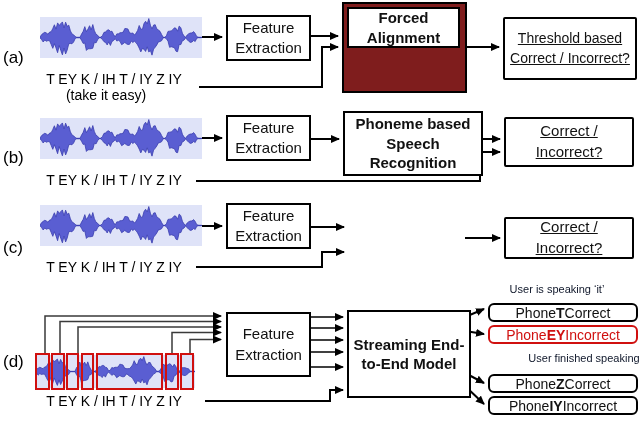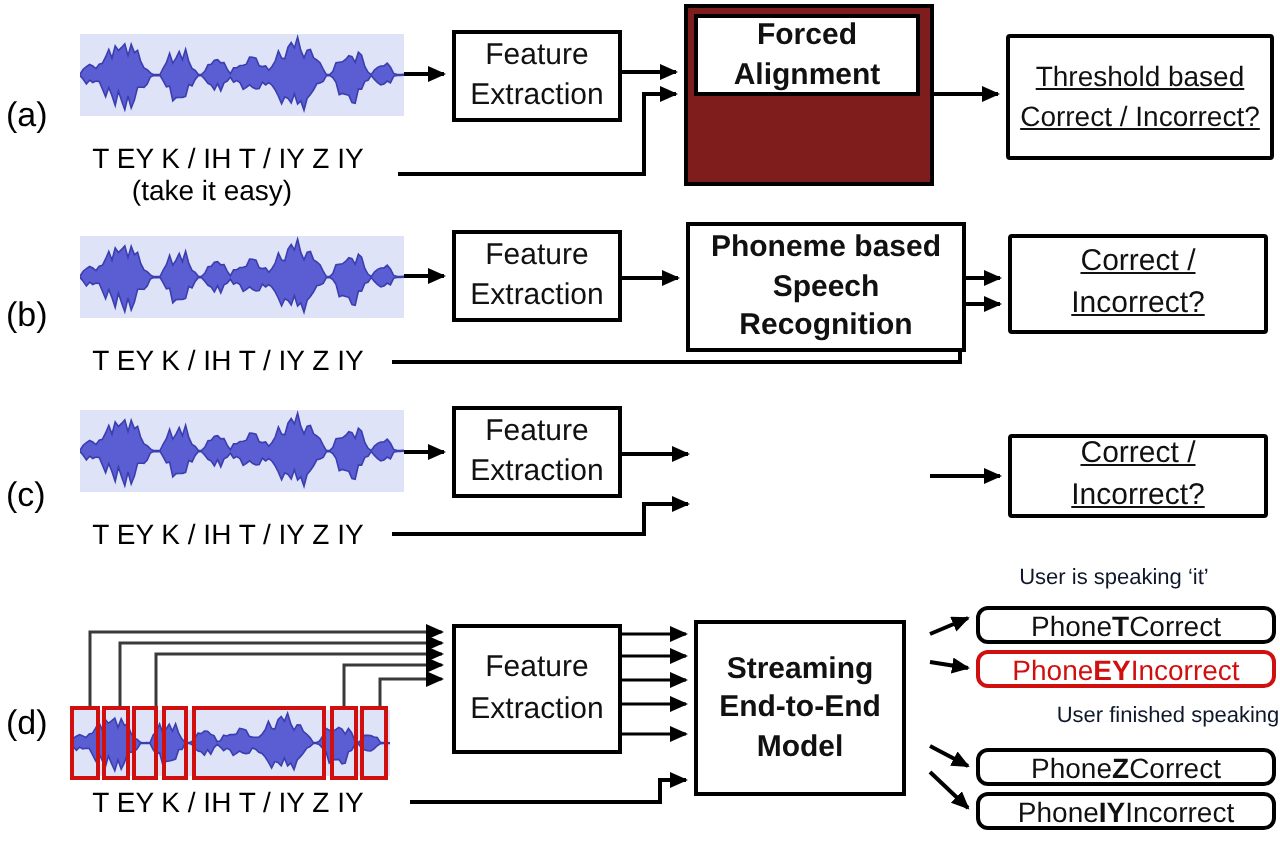--- a/index.html
+++ b/index.html
@@ -120,21 +120,21 @@
         <div class="redseg" style="left: 0px; top: 0px; width: 15px; height: 37px;"></div>
         <div class="redseg" style="left: 15.5px; top: 0px; width: 14.5px; height: 37px;"></div>
         <div class="redseg" style="left: 30.5px; top: 0px; width: 13.5px; height: 37px;"></div>
         <div class="redseg" style="left: 45.5px; top: 0px; width: 13.5px; height: 37px;"></div>
         <div class="redseg" style="left: 60.5px; top: 0px; width: 67.5px; height: 37px;"></div>
         <div class="redseg" style="left: 129.5px; top: 0px; width: 14.5px; height: 37px;"></div>
         <div class="redseg" style="left: 144.5px; top: 0px; width: 14px; height: 37px;"></div>
       </div>
   </div>
   <div class="abs box plain" style="left:226px;top:312px;width:85px;height:65px;">Feature Extraction</div>
-  <div class="abs box bold" style="left:347px;top:310px;width:106px;height:88px;">Streaming End-to-End Model</div>
+  <div class="abs box bold" style="left:347px;top:310px;width:124px;height:88px;">Streaming End-to-End Model</div>
   <div class="abs bluetext" style="left:476px;top:283px;width:162px;">User is speaking ‘it’</div>
   <div class="abs phonebox" style="left:488px;top:303px;width:150px;height:19px;"><span>Phone</span> <b>T</b> <span>Correct</span></div>
   <div class="abs phonebox alert" style="left:488px;top:325px;width:150px;height:19px;"><span>Phone</span> <b>EY</b> <span>Incorrect</span></div>
   <div class="abs bluetext" style="left:476px;top:352px;width:162px;margin-left:27px;">User finished speaking</div>
   <div class="abs phonebox" style="left:488px;top:374px;width:150px;height:19px;"><span>Phone</span> <b>Z</b> <span>Correct</span></div>
   <div class="abs phonebox" style="left:488px;top:396px;width:150px;height:19px;"><span>Phone</span> <b>IY</b> <span>Incorrect</span></div>
   <div class="abs transcript" style="left:26px;top:393px;width:176px;">T EY K / IH T / IY Z IY</div>
 
 </div>
 

